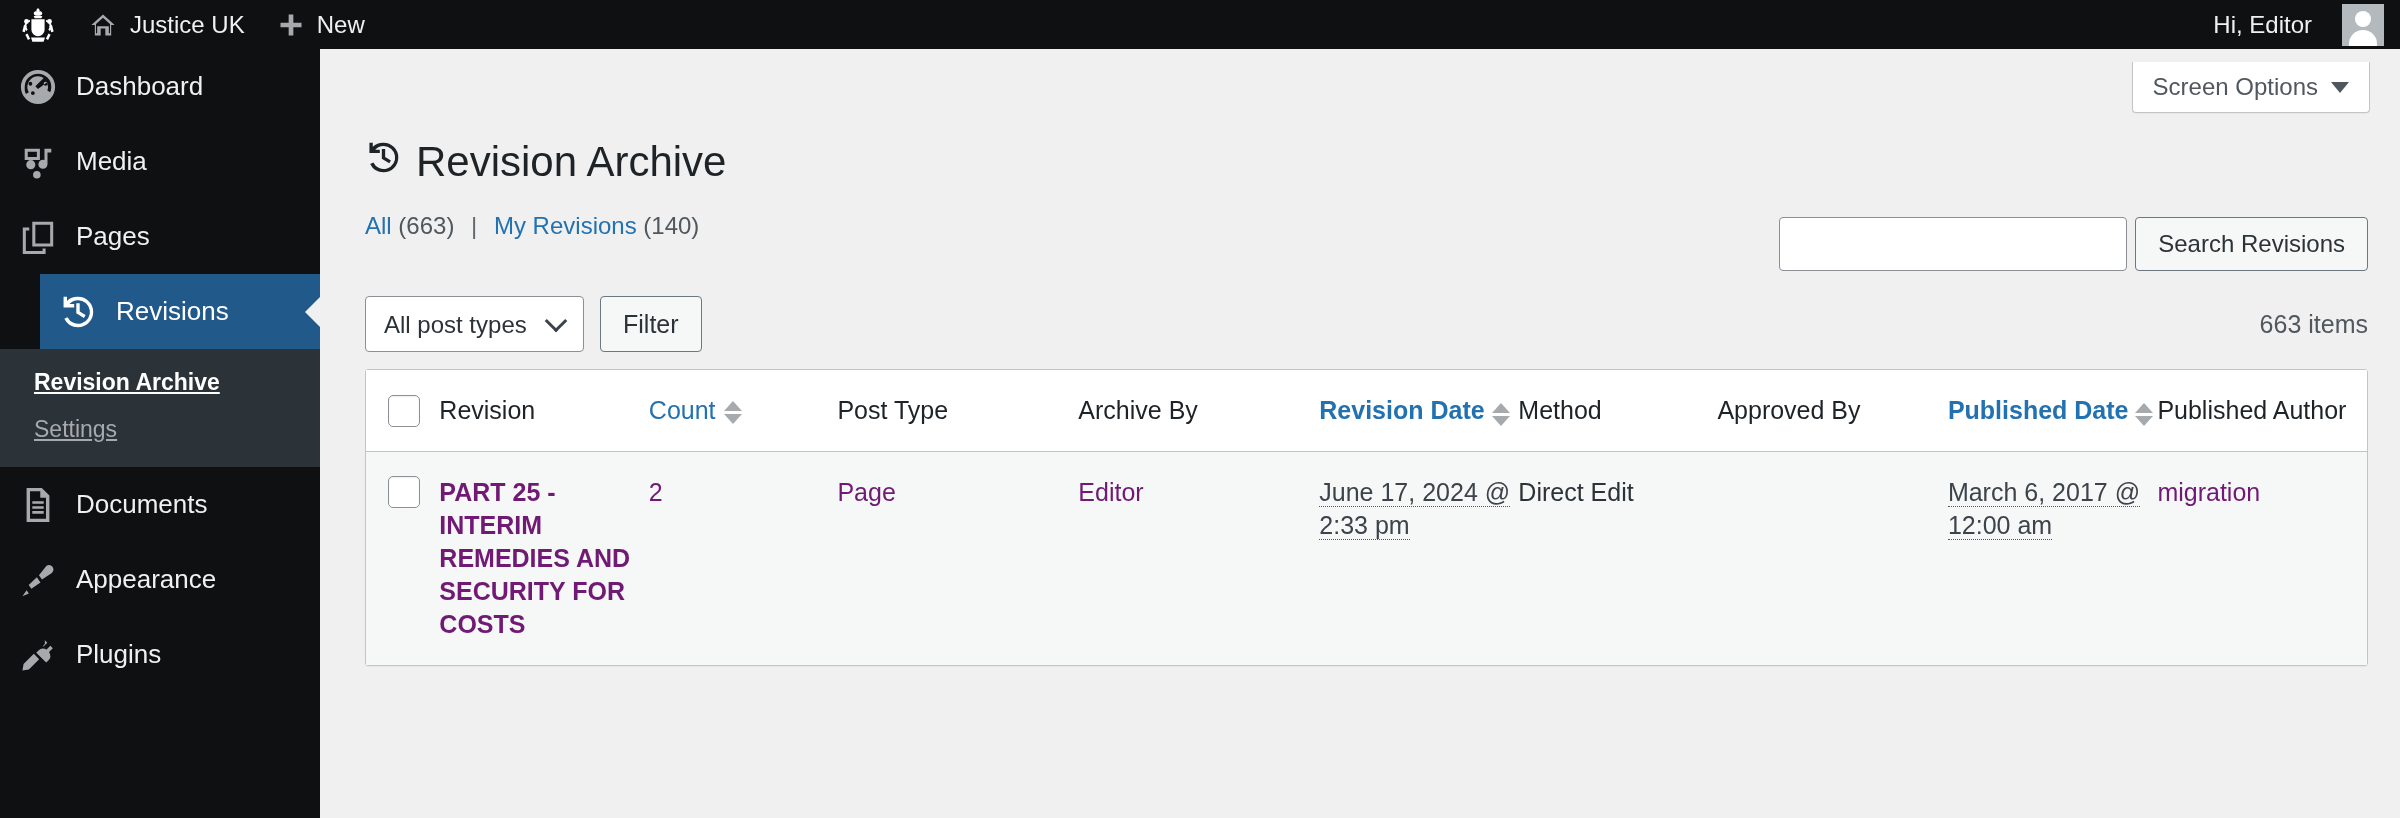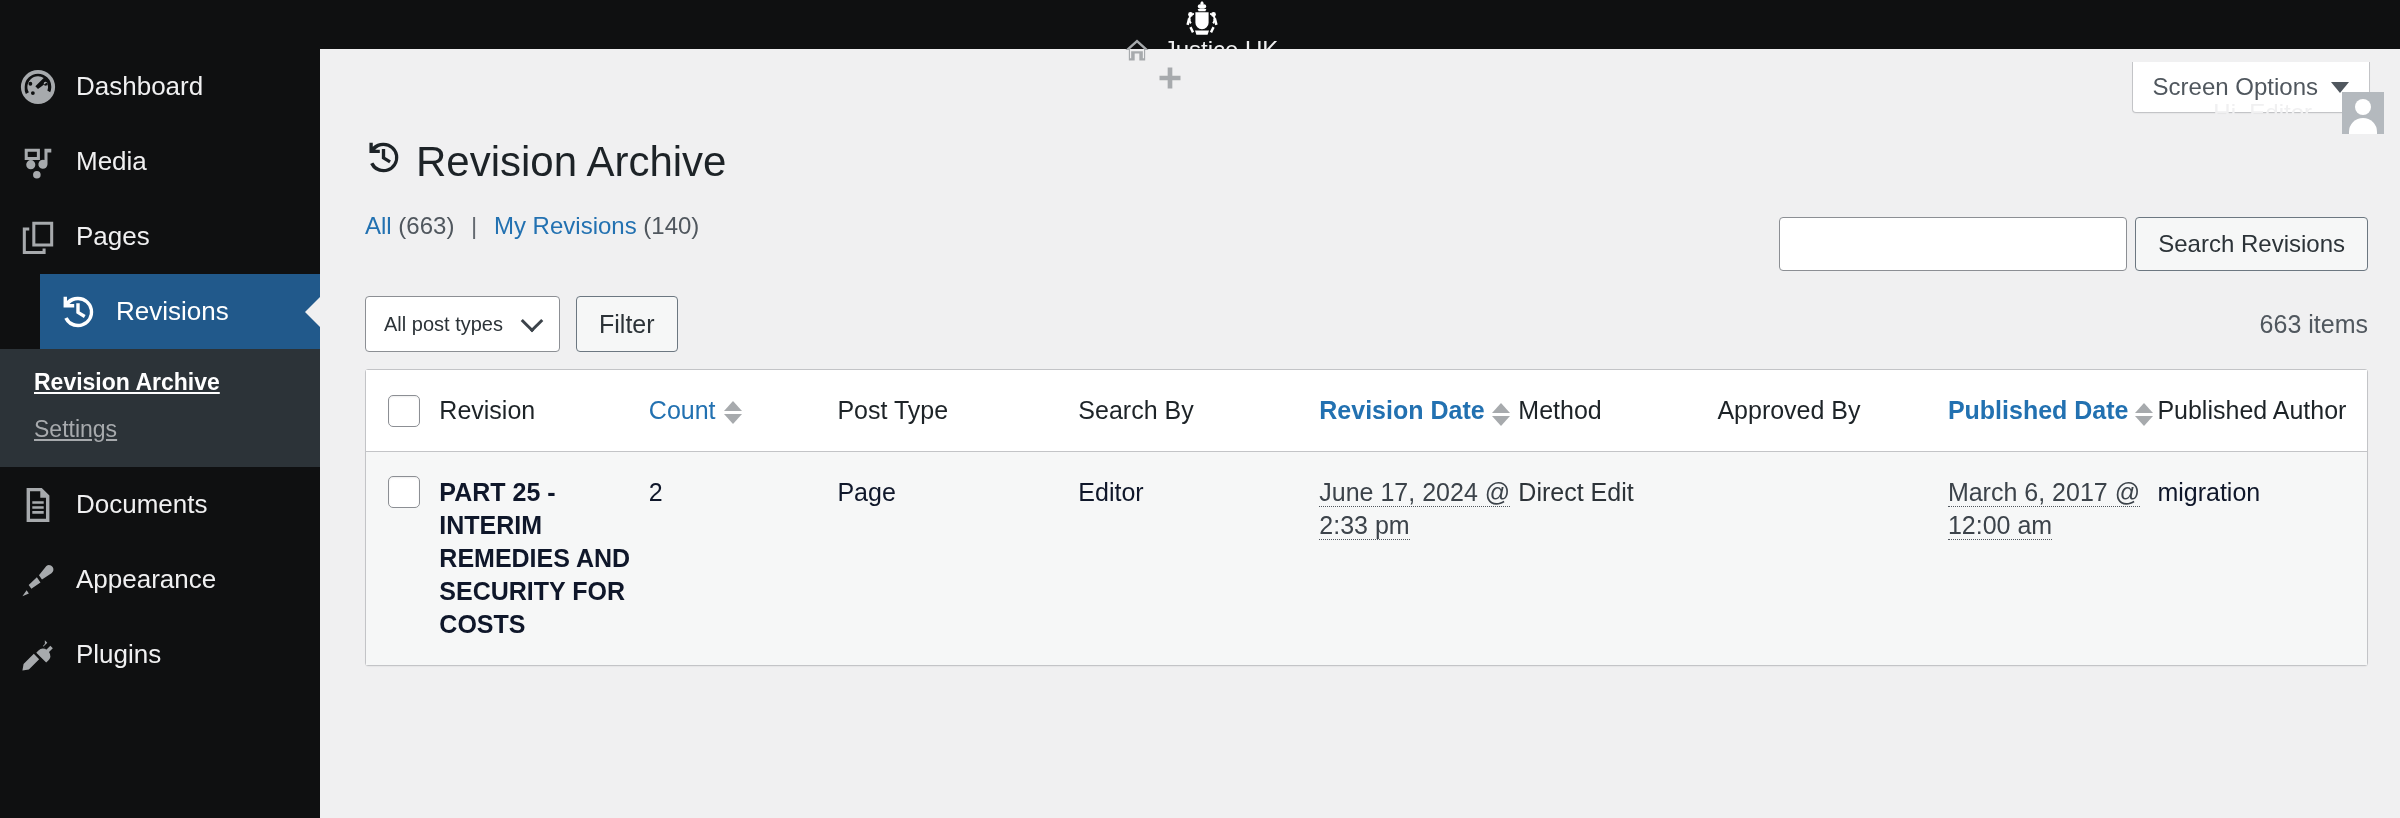--- a/index.html
+++ b/index.html
@@ -11,21 +11,20 @@
   }
 
   
   #adminbar {
     position: absolute; top: 0; left: 0;
     width: 2400px; height: 49px;
     background: #0f1011;
     display: flex; align-items: center;
     color: #f0f0f1;
     z-index: 50;
-    flex-direction: column;
   }
   .ab-item {
     display: flex; align-items: center; gap: 12px;
     height: 49px; padding: 0 16px;
     font-size: 24px; color: #f0f0f1; white-space: nowrap;
   }
   .ab-logo { padding: 0 14px 0 18px; }
   .crest { width: 40px; height: 36px; display: block; }
   .home-ico { width: 30px; height: 28px; display:block; fill:#a7aaad; }
   .plus-ico { width: 28px; height: 28px; display:block; fill:#a7aaad; }
@@ -141,21 +140,21 @@
   .tablenav {
     position: absolute; top: 245px; left: 45px; right: 32px;
     height: 60px;
     display: flex; align-items: center;
   }
   .select-wrap { position: relative; display: inline-block; }
   .post-type-select {
     appearance: none; -webkit-appearance: none;
     height: 56px; padding: 0 56px 0 18px;
     background: #fff; border: 1px solid #8c8f94; border-radius: 4px;
-    font-size: 20px; color: #2c3338; font-family: inherit;
+    font-size: 24px; color: #2c3338; font-family: inherit;
     box-shadow: 0 0 0 transparent; cursor: pointer;
   }
   .select-chev {
     position: absolute; right: 20px; top: 50%;
     width: 16px; height: 16px; margin-top: -11px;
     border-right: 3px solid #3c434a; border-bottom: 3px solid #3c434a;
     transform: rotate(45deg); pointer-events: none;
   }
   .filter-btn {
     margin-left: 16px; height: 56px; padding: 0 22px;
@@ -201,21 +200,21 @@
   }
   .sort-block { display: block; font-weight: bold; }
   .sort-block .sort-ind { margin-left: 0; margin-top: 4px; }
 
   tbody td {
     font-size: 25px; color: #2c3338; vertical-align: top;
     padding: 24px 0 24px 0; line-height: 1.32;
   }
   tbody tr { background: #f6f7f7; }
   tbody td.check-col { padding-left: 22px; }
-  td a { color: #0f172a; text-decoration: none; }
+  td a { color: #701a75; text-decoration: none; }
   td a.row-title { font-weight: bold; }
   .abbr-date { border-bottom: 1px dotted #50575e; color: #3c434a; }
 
   input[type=checkbox] {
     appearance: none; -webkit-appearance: none;
     width: 32px; height: 32px;
     border: 1px solid #8c8f94; border-radius: 5px;
     background: #fff; margin: 0; display: block;
     box-shadow: inset 0 1px 2px rgba(0,0,0,.07);
     cursor: pointer;
@@ -403,21 +402,21 @@
             <input type="checkbox" style="">
           </th>
           <th>Revision</th>
           <th class="sortable-inline">
             <a class="sortlink" href="#">Count</a><span class="sort-ind">
                 <span class="up"></span>
                 <span class="down"></span>
               </span>
           </th>
           <th>Post Type</th>
-          <th>Search By</th>
+          <th>Archive By</th>
           <th>
             <span class="sort-block">
               <a class="sortlink" href="#">Revision Date</a>
               <span class="sort-ind">
                   <span class="up"></span>
                   <span class="down"></span>
                 </span>
             </span>
           </th>
           <th>Method</th>

